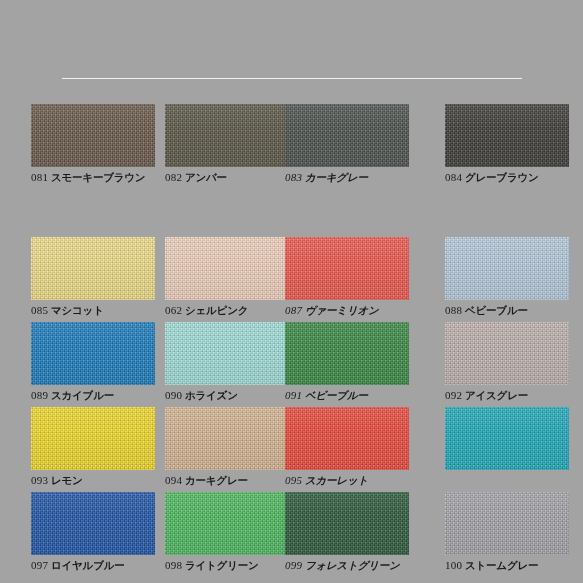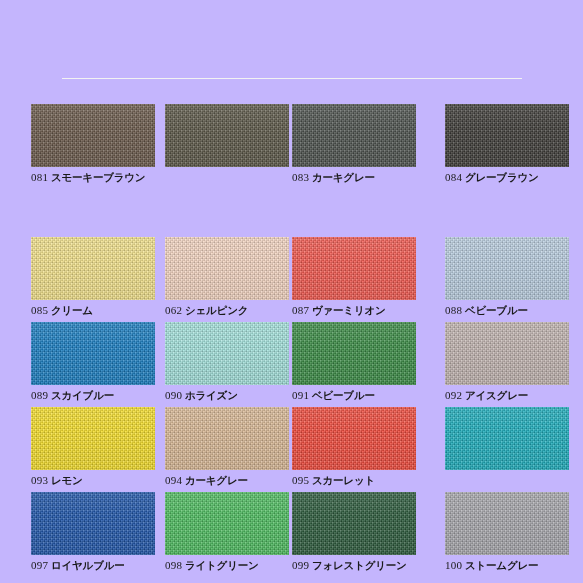--- a/index.html
+++ b/index.html
@@ -11,21 +11,21 @@
     height: 583px;
     background: #ffffff;
     font-family: "Liberation Serif", "DejaVu Serif", serif;
     overflow: hidden;
   }
 
   #page {
     position: relative;
     width: 583px;
     height: 583px;
-    background: #c4b5fd;
+    background: #a3a3a3;
   }
 
   
   .top-rule {
     position: absolute;
     left: 62px;
     top: 78px;
     width: 460px;
     height: 1px;
     background: #f2f2f2;
@@ -44,21 +44,21 @@
   }
 
   .cell {
     position: absolute;
     top: 0;
     width: 124px;
   }
 
   .cell.c0 { left: 31px;  }
   .cell.c1 { left: 165px; }
-  .cell.c2 { left: 292px; }
+  .cell.c2 { left: 285px; font-style: italic; }
   .cell.c3 { left: 433px; margin-left: 12px; }
 
   .swatch {
     position: relative;
     width: 124px;
     height: 63px;
     background-color: #cccccc;
     overflow: hidden;
   }
 
@@ -152,20 +152,21 @@
             <div class="sheen"></div>
           </div>
           <div class="label"><span class="code">081</span> <span class="name">スモーキーブラウン</span></div>
         </div>
         <div class="cell c1">
           <div class="swatch" style="background-color: rgb(92, 88, 72);">
             <div class="weave"></div>
             <div class="weave2"></div>
             <div class="sheen"></div>
           </div>
+          <div class="label"><span class="code">082</span> <span class="name">アンバー</span></div>
         </div>
         <div class="cell c2">
           <div class="swatch" style="background-color: rgb(77, 82, 78);">
             <div class="weave"></div>
             <div class="weave2"></div>
             <div class="sheen"></div>
           </div>
           <div class="label"><span class="code">083</span> <span class="name">カーキグレー</span></div>
         </div>
         <div class="cell c3">
@@ -180,21 +181,21 @@
     </div>
 
   <div class="group" id="group-1" style="top: 237px; height: 340px;">
       <div class="row">
         <div class="cell c0">
           <div class="swatch" style="background-color: rgb(245, 228, 140);">
             <div class="weave"></div>
             <div class="weave2"></div>
             <div class="sheen"></div>
           </div>
-          <div class="label"><span class="code">085</span> <span class="name">クリーム</span></div>
+          <div class="label"><span class="code">085</span> <span class="name">マシコット</span></div>
         </div>
         <div class="cell c1">
           <div class="swatch" style="background-color: rgb(247, 215, 195);">
             <div class="weave"></div>
             <div class="weave2"></div>
             <div class="sheen"></div>
           </div>
           <div class="label"><span class="code">062</span> <span class="name">シェルピンク</span></div>
         </div>
         <div class="cell c2">

